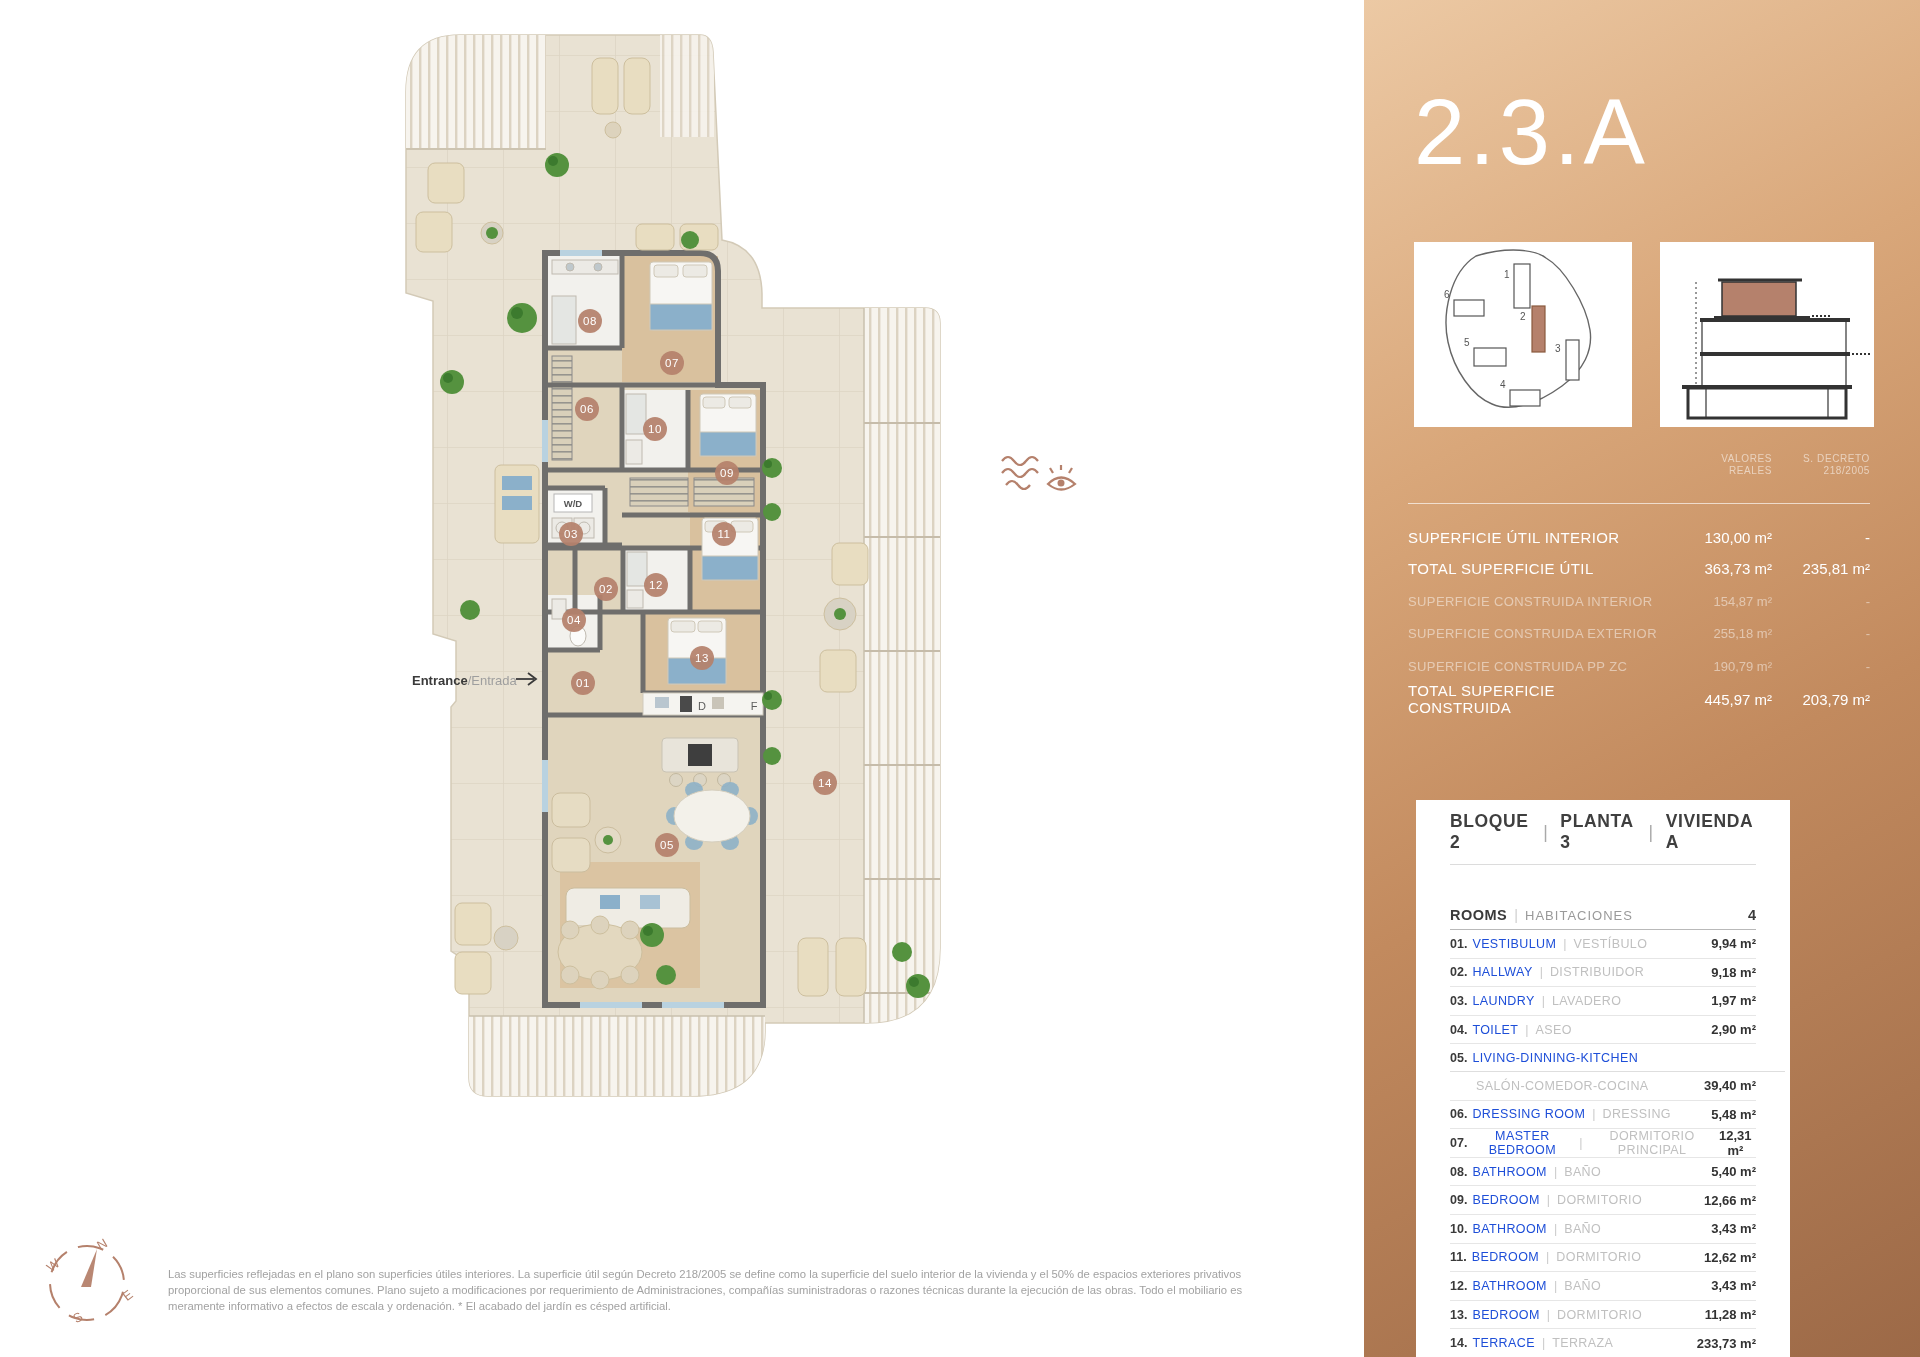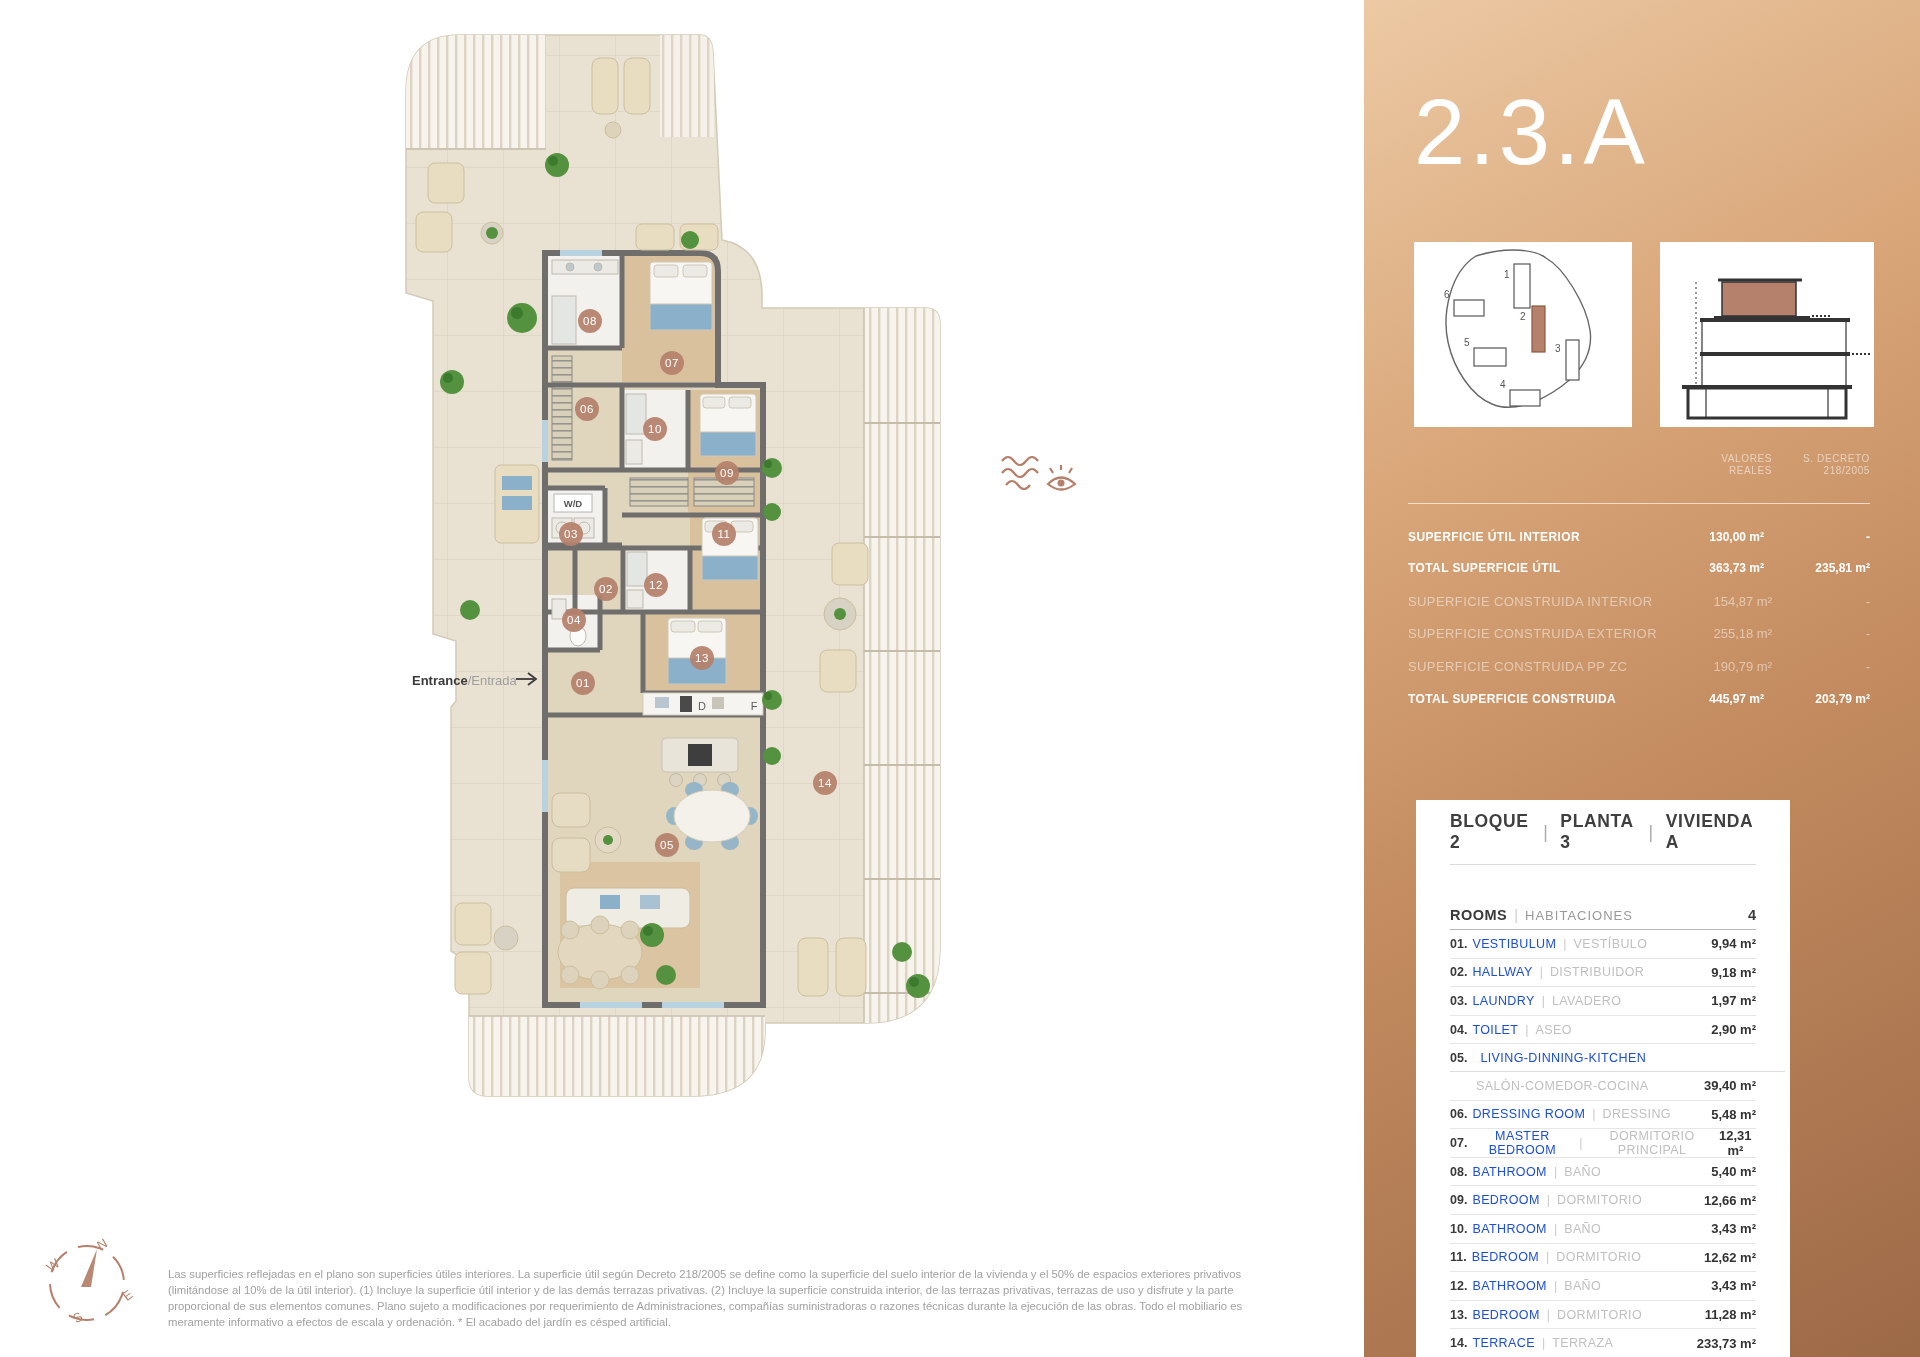--- a/index.html
+++ b/index.html
@@ -31,37 +31,37 @@
   .st-header{position:absolute;top:8px;left:0;right:0;display:flex;}
   .st-header .sp{flex:1;}
   .st-h{width:110px;text-align:right;font-size:10px;line-height:12px;color:rgba(255,255,255,.55);
       letter-spacing:.6px;text-transform:uppercase;}
   .st-h.c2{width:98px;}
   .st-divider{position:absolute;top:58px;left:0;width:462px;border-top:1px solid rgba(255,255,255,.65);}
   .st-row{position:absolute;left:0;width:462px;height:30px;display:flex;align-items:center;}
   .st-row .lbl{flex:1;text-align:left;letter-spacing:.4px;}
   .st-row .v1{width:110px;text-align:right;}
   .st-row .v2{width:98px;text-align:right;}
-  .st-row.bold{font-size:12px;font-weight:bold;color:#ffffff;gap:8px;}
+  .st-row.bold{font-size:15px;font-weight:normal;color:#ffffff;}
   .st-row.faded{font-size:13px;color:rgba(255,255,255,.48);}
   
   .unit-card{position:absolute;left:52px;top:800px;width:374px;height:557px;background:#ffffff;
       box-sizing:border-box;padding:0 34px;}
   .uc-heading{height:64px;display:flex;align-items:center;justify-content:center;
       border-bottom:1px solid #dcdcdc;font-size:17.5px;font-weight:bold;color:#3f3f3f;letter-spacing:.6px;}
   .uc-heading .sep{color:#a9a9a9;font-weight:normal;padding:0 12px;}
   .rooms-header{margin-top:36px;height:28px;display:flex;align-items:center;font-size:14.5px;}
   .rooms-header .en{font-weight:bold;color:#3a3a3a;letter-spacing:.5px;}
   .rooms-header .sep{color:#cfcfcf;padding:0 7px;}
   .rooms-header .es{color:#9a9a9a;font-size:13px;letter-spacing:1px;}
   .rooms-header .count{margin-left:auto;font-weight:bold;color:#3a3a3a;}
   .rooms-list{border-top:1px solid #b9b9b9;text-align:center;}
   .rrow{height:27.6px;display:flex;align-items:center;border-bottom:1px solid #e6e6e6;
       font-size:12.5px;position:relative;}
-  .rrow.noline{border-bottom:none;gap:8px;}
+  .rrow.noline{border-bottom:none;}
   .rrow .partial{position:absolute;left:0;bottom:0;width:335px;border-bottom:1px solid #dedede;}
   .rrow .rnum{font-weight:bold;color:#3a3a3a;margin-right:5px;}
   .rrow .ren{color:#1d4ed8;letter-spacing:.4px;}
   .rrow .rsep{color:#cbcbcb;padding:0 7px;}
   .rrow .res{color:#c0c0c0;letter-spacing:.4px;}
   .rrow .indent{padding-left:26px;}
   .rrow .rarea{margin-left:auto;font-weight:bold;color:#333;font-size:13px;}
 </style>
 </head>
 <body>
@@ -383,21 +383,20 @@
       <polygon points="81,1287 91,1287 97,1249" fill="var(--accent,#b5816c)" opacity=".95"></polygon>
       <text class="compass-letter" x="98" y="1250" transform="rotate(-30 100 1246)">N</text>
       <text class="compass-letter" x="48" y="1272" transform="rotate(-38 50 1268)">W</text>
       <text class="compass-letter" x="124" y="1301" transform="rotate(-38 126 1297)">E</text>
       <text class="compass-letter" x="74" y="1323" transform="rotate(-30 76 1319)">S</text>
     </g>
   </svg>
 
   <div class="disclaimer">
     <div>Las superficies reflejadas en el plano son superficies útiles interiores. La superficie útil según Decreto 218/2005 se define como la superficie del suelo interior de la vivienda y el 50% de espacios exteriores privativos</div>
-    <div>(limitándose al 10% de la útil interior). (1) Incluye la superficie útil interior y de las demás terrazas privativas. (2) Incluye la superficie construida interior, de las terrazas privativas, terrazas de uso y disfrute y la parte</div>
     <div>proporcional de sus elementos comunes. Plano sujeto a modificaciones por requerimiento de Administraciones, compañías suministradoras o razones técnicas durante la ejecución de las obras. Todo el mobiliario es</div>
     <div>meramente informativo a efectos de escala y ordenación. * El acabado del jardín es césped artificial.</div>
   </div>
 
   <div class="sidebar">
     <div class="unit-title">2.3.A</div>
 
     <div class="diagram-box site">
       <svg width="218" height="185" viewBox="0 0 218 185">
         <path d="M62,14 C95,4 122,8 132,16 C150,26 172,62 176,88 C179,108 170,128 148,144 C122,163 96,170 78,162

